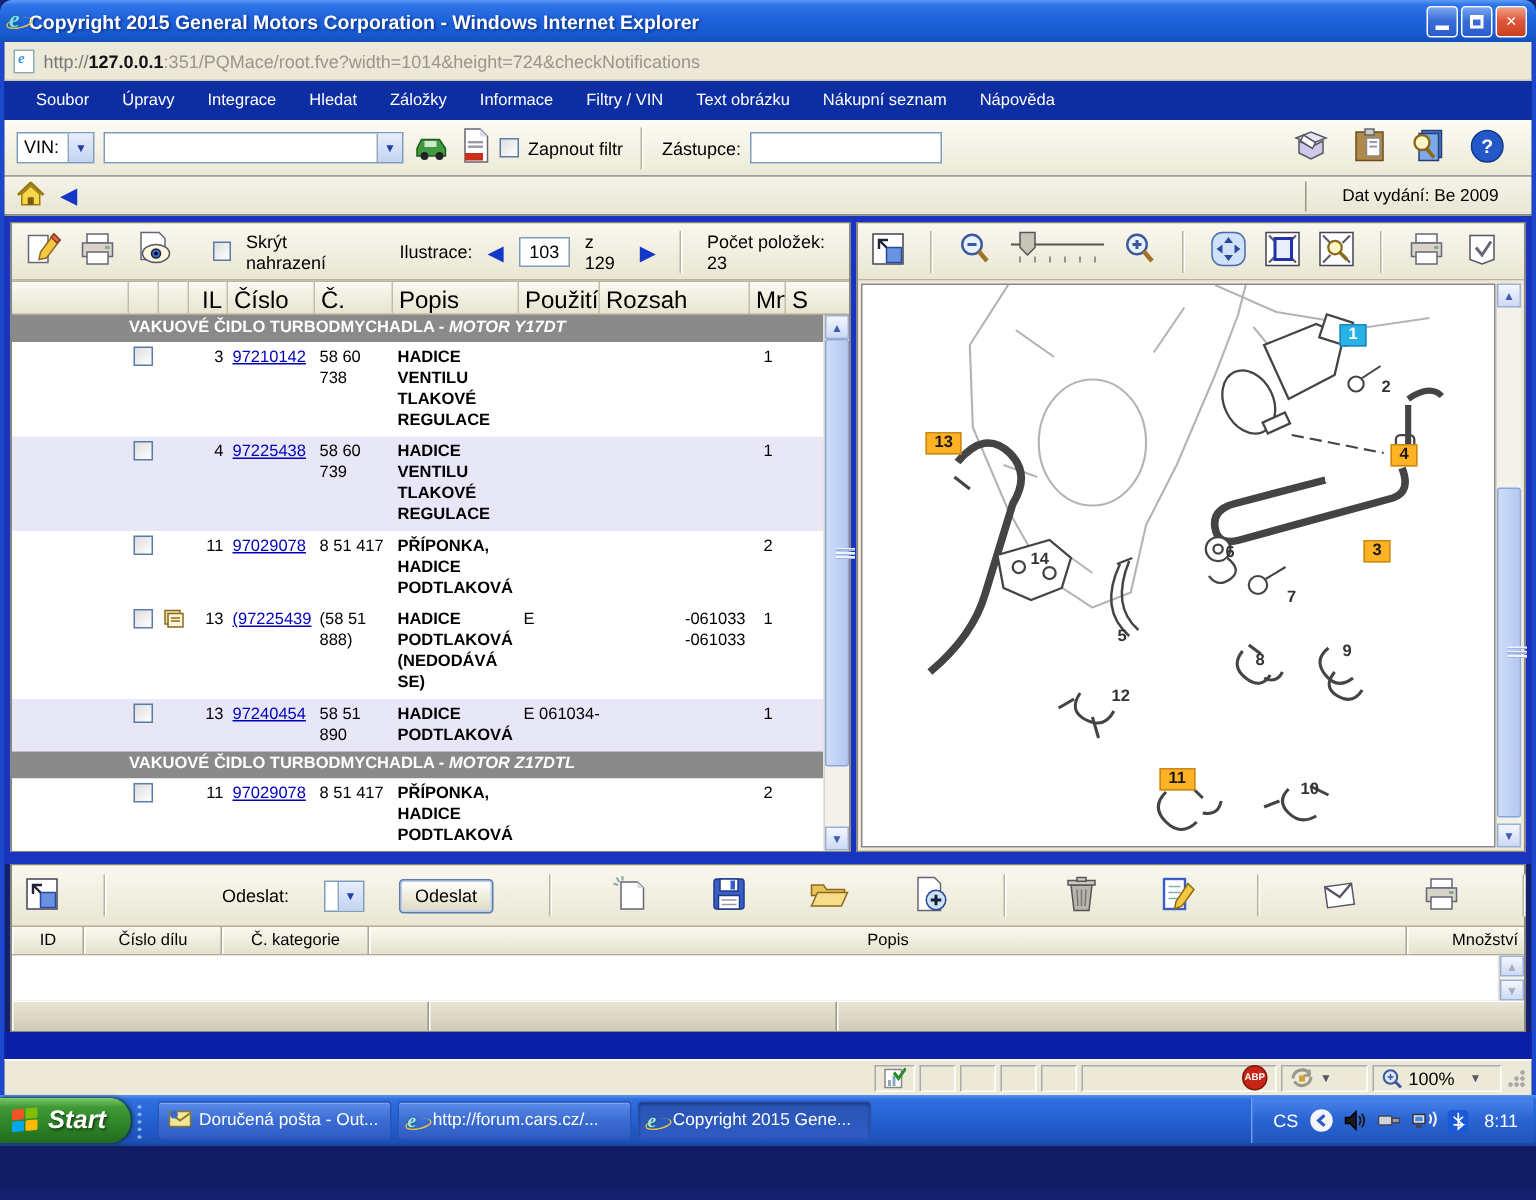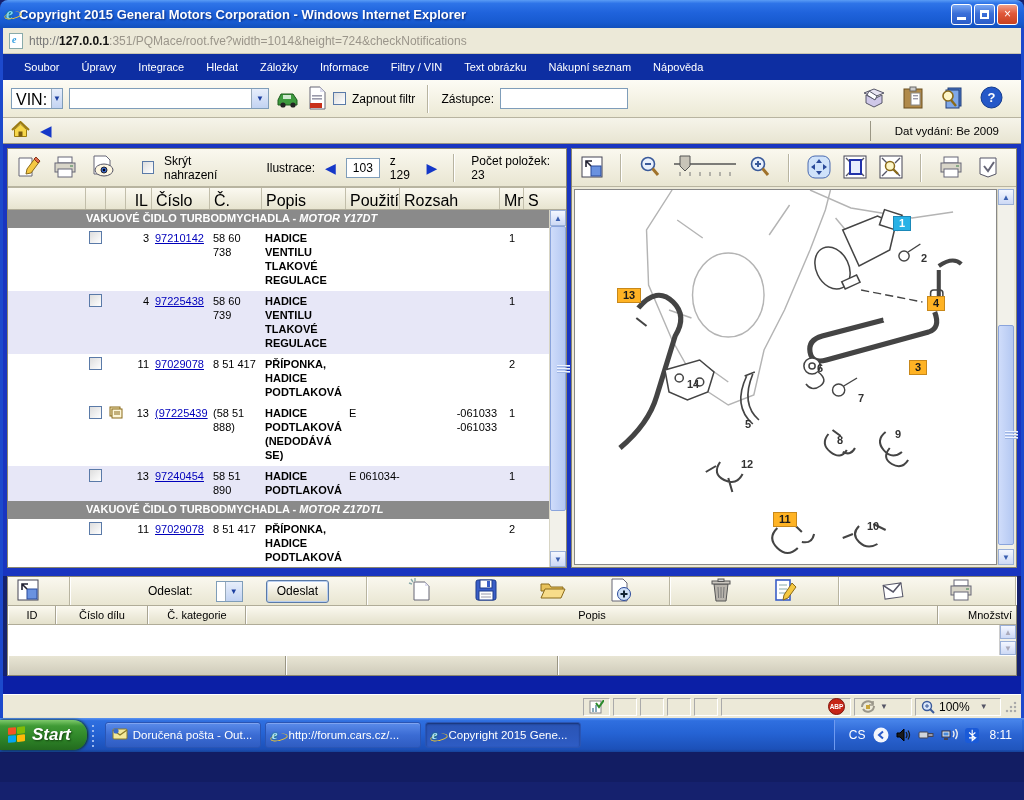--- a/index.html
+++ b/index.html
@@ -25,21 +25,21 @@
   .pageicon:after{content:"e";position:absolute;left:2px;top:0px;font:italic bold 10px "Liberation Serif",serif;color:#2e9be0;}
   .url{color:#9a958a;font-size:12px;white-space:nowrap;}
   .url .host{color:#111;font-weight:bold;}
   .url .scheme{color:#777;}
   
   .menubar{height:26px;background:#0d2ea2;display:flex;align-items:center;padding:0 10px;gap:0;}
   .menubar .mi{color:#fff;font-size:11px;padding:4px 11px;cursor:default;white-space:nowrap;text-align:center;}
   
   .toolbar{height:38px;background:linear-gradient(180deg,#fdfcf5,#ece9d5);display:flex;align-items:center;padding:0 8px;gap:6px;border-bottom:1px solid #b8b4a0;}
   .combo{display:flex;height:21px;border:1px solid #7f9db9;background:#fff;align-items:stretch;}
-  .combo .cval{padding:2px 4px;font-size:16px;}
+  .combo .cval{padding:2px 4px;font-size:12px;}
   .combo .cbtn{width:17px;background:linear-gradient(180deg,#e7eefb,#c2d3f2);border-left:1px solid #9ab;display:flex;align-items:center;justify-content:center;color:#1c3fa0;font-size:8px;}
   .vsep{width:2px;height:28px;border-left:1px solid #b8b4a0;border-right:1px solid #fff;margin:0 6px;}
   .xcb{width:13px;height:13px;background:linear-gradient(135deg,#ddd,#fff);border:1px solid #5a7aa8;display:inline-block;}
   .tinput{height:21px;border:1px solid #7f9db9;background:#fff;}
   .tb-right{margin-left:auto;display:flex;align-items:center;gap:16px;padding-right:10px;}
   
   .navrow{height:26px;background:linear-gradient(180deg,#f6f4ea,#e8e5d2);display:flex;align-items:center;padding:0 8px;gap:10px;border-bottom:1px solid #9a9684;}
   .backtri{color:#1437c8;font-size:15px;line-height:1;}
   .datebox{margin-left:auto;border-left:1px solid #9a9684;padding:4px 14px 4px 24px;font-size:11.5px;}
   .bluegap{height:4px;background:#1935c0;}
@@ -78,21 +78,21 @@
   .strack{flex:1;position:relative;}
   
   .illuswrap{flex:1;display:flex;min-height:0;background:#ece9d8;padding:2px;}
   .illus{flex:1;background:#fff;border:1px solid #888;position:relative;overflow:hidden;}
   .callout{position:absolute;font-size:11px;font-weight:bold;color:#333;line-height:13px;}
   .callout.orange{background:#ffb324;border:1px solid #c8881a;color:#1a1a1a;padding:0 5px;}
   .callout.cyan{background:#29b2e6;border:1px solid #1a88b8;color:#fff;padding:0 5px;}
   
   .bluegap8{height:8px;background:#1935c0;}
   .bpanel{background:#ece9d8;margin:0 4px;border:1px solid #8a8670;}
-  .btoolbar{height:28px;display:flex;align-items:center;padding:0 8px;gap:23px;background:linear-gradient(180deg,#faf8ef,#e9e6d2);}
+  .btoolbar{height:40px;display:flex;align-items:center;padding:0 8px;gap:23px;background:linear-gradient(180deg,#faf8ef,#e9e6d2);}
   .sendbtn{height:23px;padding:2px 10px;background:linear-gradient(180deg,#fff,#ece9d8 60%,#dcd8c2);border:1px solid #5a7aa8;border-radius:3px;font-size:12px;box-shadow:0 0 0 1px #b8cef0 inset;}
   .btable{height:20px;display:flex;background:linear-gradient(180deg,#fbf9f0,#e4e1cc);border-top:1px solid #b0ac98;border-bottom:1px solid #b0ac98;}
   .btable .bhc{border-right:1px solid #a8a492;border-left:1px solid #fff;padding:3px 4px 0 4px;font-size:11px;white-space:nowrap;overflow:hidden;}
   .bempty{height:30px;background:#fff;display:flex;}
   .bempty .fillw{flex:1;}
   .minivscroll{width:17px;display:flex;flex-direction:column;background:#f2f1ea;border-left:1px solid #ccc;}
   .minivscroll .sbtn{height:14px;color:#aab;}
   .splitrow{height:20px;display:flex;background:#d8d4c4;border-top:1px solid #fff;}
   .splitrow .sc{border-right:1px solid #9a9684;border-left:1px solid #fff;background:linear-gradient(180deg,#e8e5d4,#cfcbba);}
   .bottomblue{height:18px;background:#0b1fa6;margin:0;}
@@ -559,21 +559,21 @@
             <span class="callout orange" style="left:352px;top:106px">4</span>
             <span class="callout" style="left:170px;top:228px">5</span>
             <span class="callout" style="left:242px;top:172px">6</span>
             <span class="callout" style="left:283px;top:202px">7</span>
             <span class="callout" style="left:262px;top:244px">8</span>
             <span class="callout" style="left:320px;top:238px">9</span>
             <span class="callout" style="left:292px;top:330px">10</span>
             <span class="callout orange" style="left:198px;top:322px">11</span>
             <span class="callout" style="left:166px;top:268px">12</span>
             <span class="callout orange" style="left:42px;top:98px">13</span>
-            <span class="callout" style="left:112px;top:188px">14</span>
+            <span class="callout" style="left:112px;top:177px">14</span>
           </div>
           <div class="vscroll">
             <span class="sbtn">▲</span>
             <span class="strack">
                 <span class="sthumb" style="position:absolute;left:0;right:0;top:120px;height:220px">
                   <span class="grip"></span>
                 </span>
               </span>
             <span class="sbtn">▼</span>
           </div>

